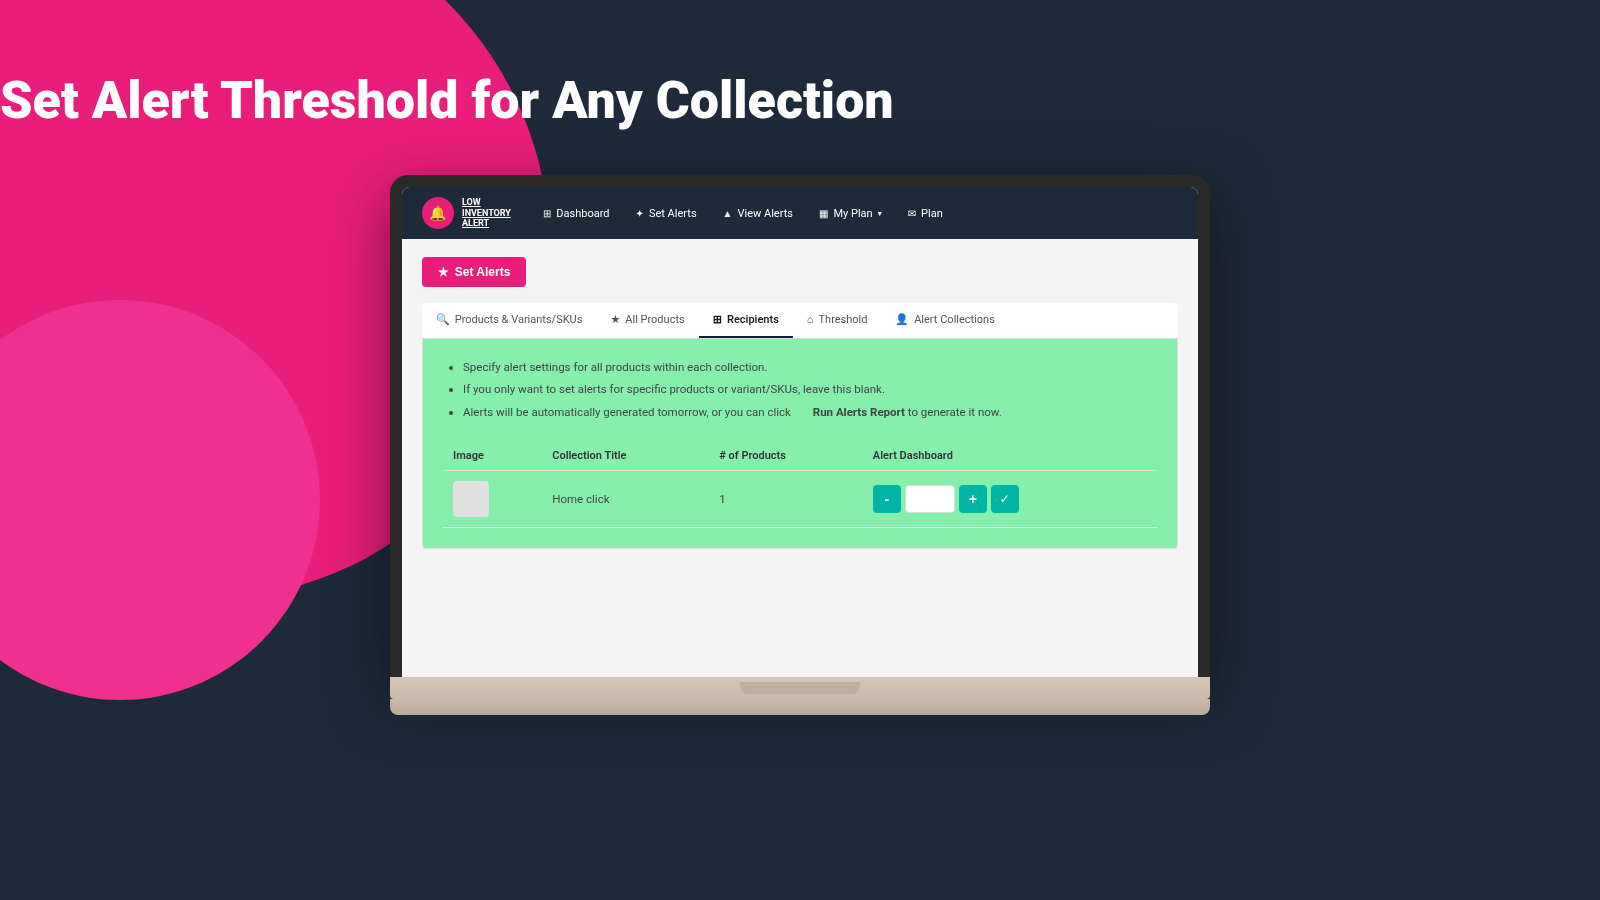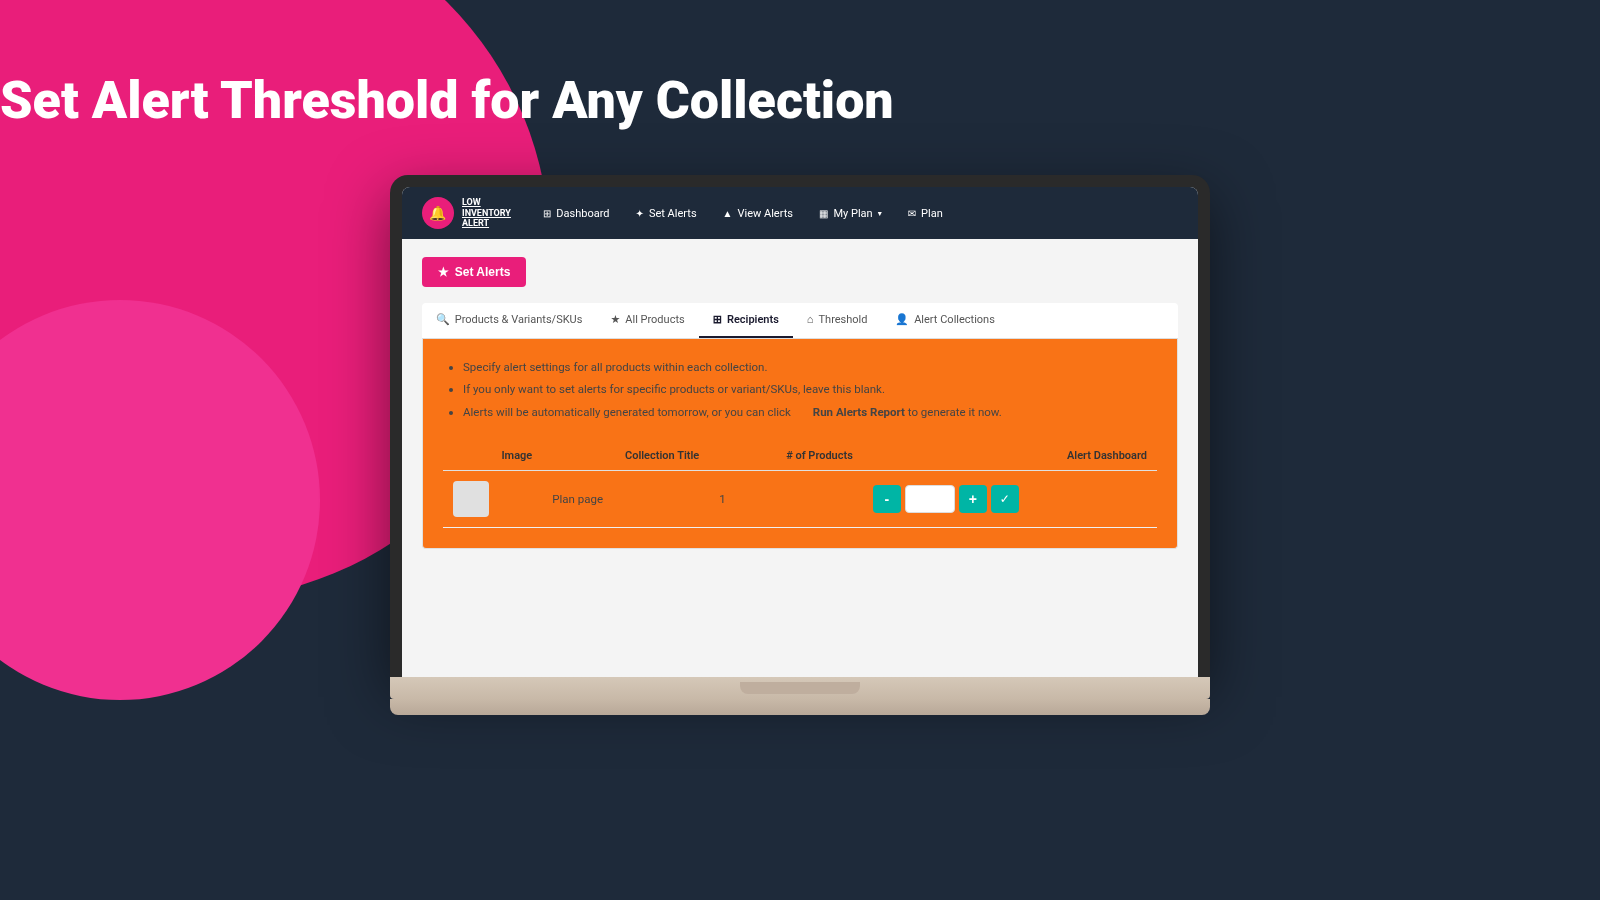--- a/index.html
+++ b/index.html
@@ -172,21 +172,21 @@
 
     .tab.active {
       color: #1a1a2e;
       border-bottom: 2px solid #1a1a2e;
       font-weight: 600;
       background: white;
     }
 
     
     .content-panel {
-      background: #f97316;
+      background: #86efac;
       padding: 20px;
       border: 1px solid #e0e0e0;
       border-top: none;
       border-radius: 0 0 4px 4px;
     }
 
     
     .info-list {
       list-style: disc;
       padding-left: 20px;
@@ -204,21 +204,21 @@
       font-weight: 700;
     }
 
     
     .data-table {
       width: 100%;
       border-collapse: collapse;
     }
 
     .data-table th {
-      text-align: right;
+      text-align: left;
       font-size: 11px;
       color: #333;
       font-weight: 600;
       padding: 8px 10px;
       border-bottom: 1px solid #e0e0e0;
     }
 
     .data-table td {
       padding: 10px 10px;
       font-size: 11.5px;
@@ -393,21 +393,21 @@
                 <th>Collection Title</th>
                 <th># of Products</th>
                 <th>Alert Dashboard</th>
               </tr>
             </thead>
             <tbody>
               <tr class="table-row">
                 <td>
                   <div style="width:36px;height:36px;background:#e0e0e0;border-radius:4px;"></div>
                 </td>
-                <td>Plan page</td>
+                <td>Home click</td>
                 <td>1</td>
                 <td>
                   <div class="threshold-controls">
                     <button class="threshold-btn">-</button>
                     <input type="text" class="threshold-input" value="" style="">
                     <button class="threshold-btn">+</button>
                     <button class="threshold-confirm">✓</button>
                   </div>
                 </td>
               </tr>

